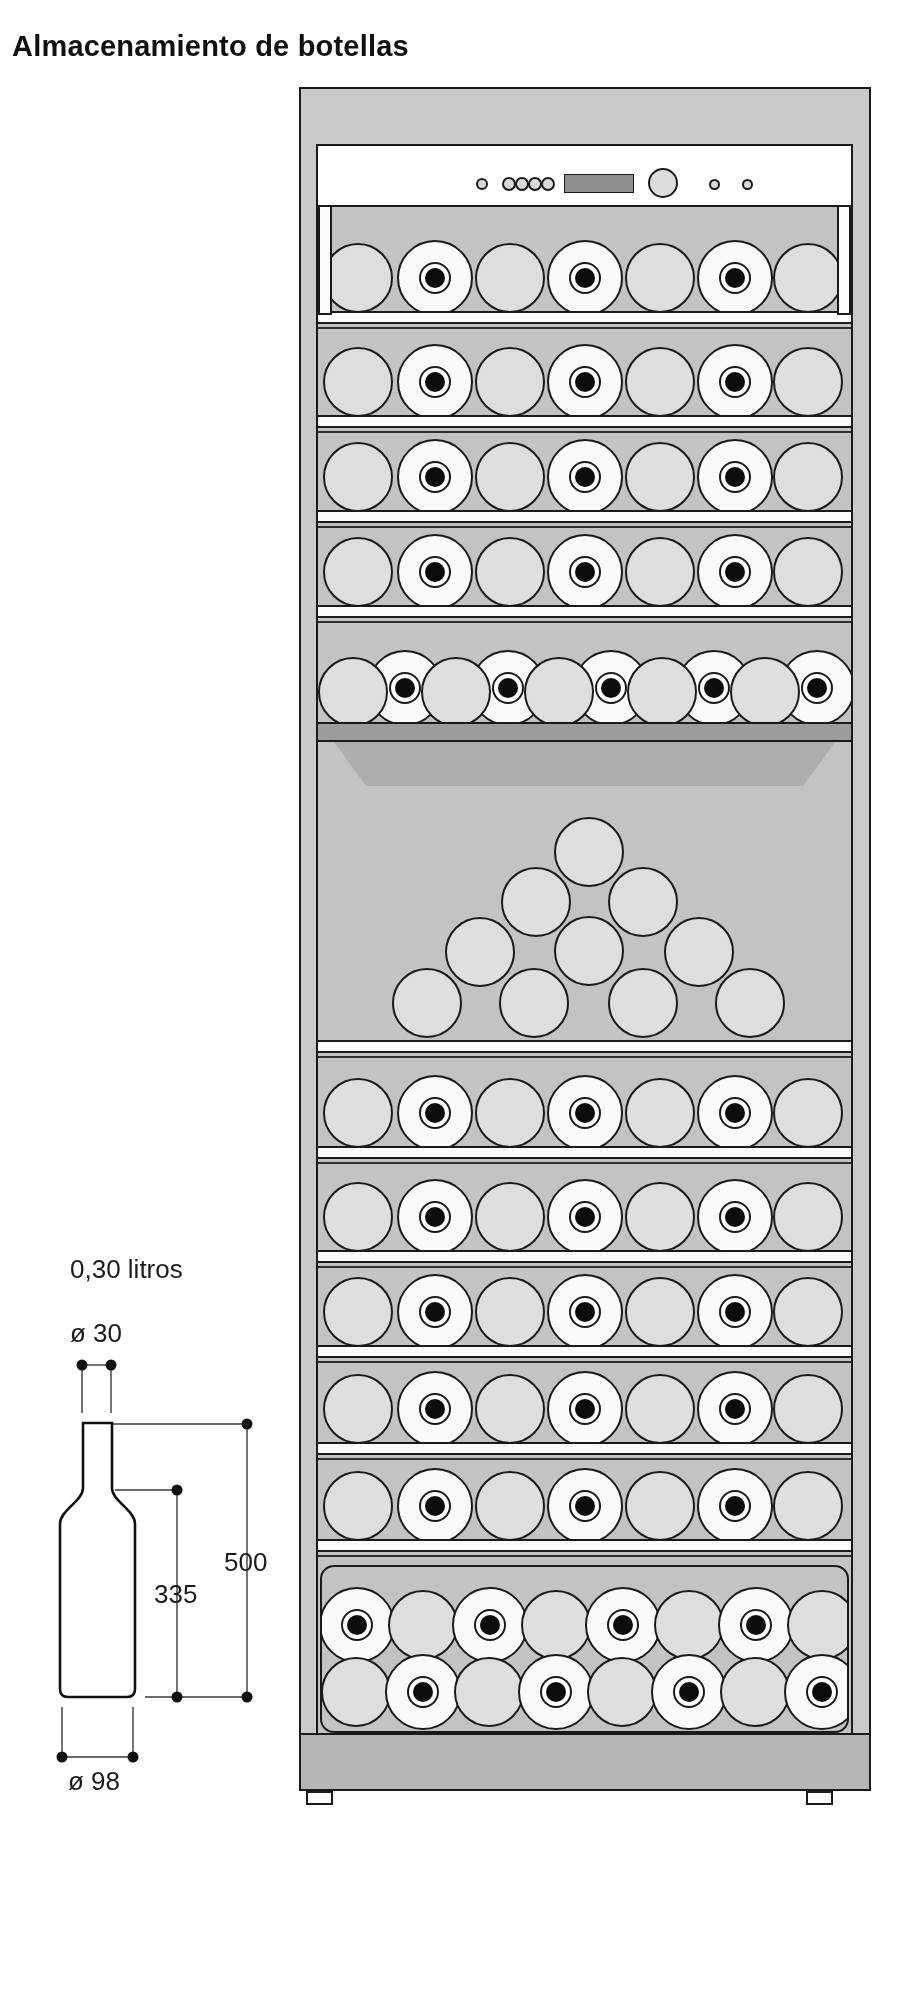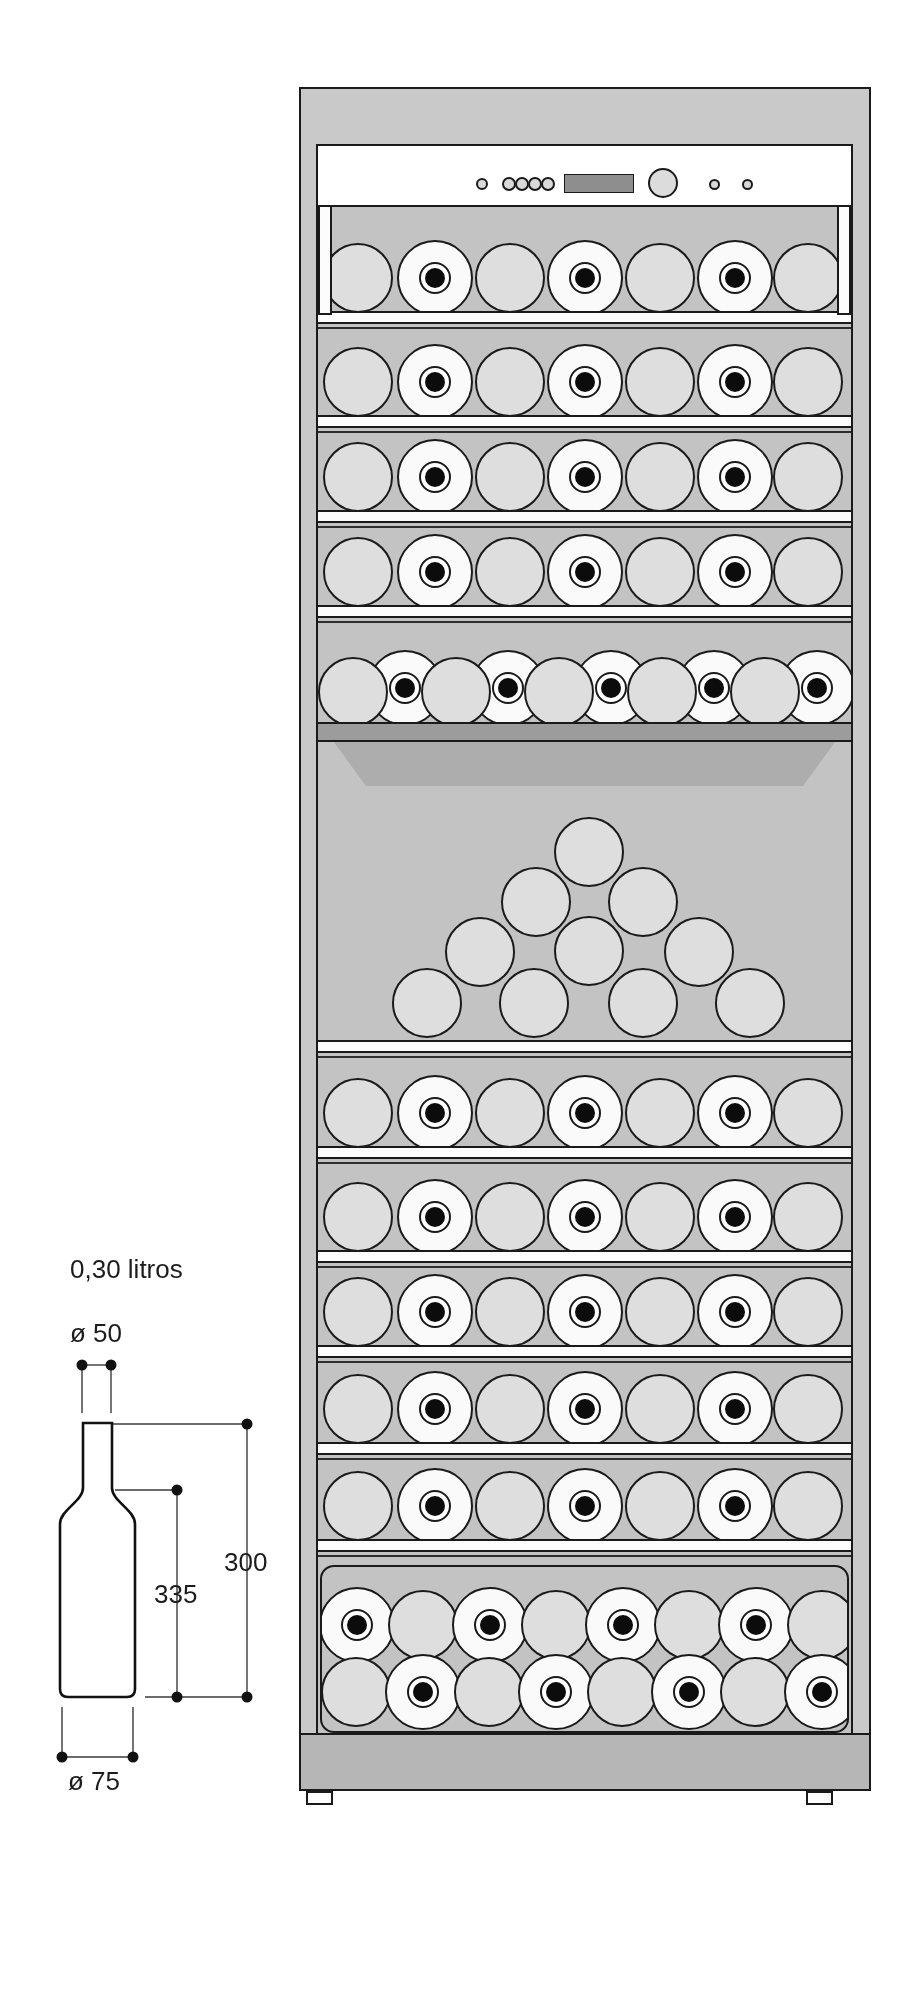--- a/index.html
+++ b/index.html
@@ -27,20 +27,21 @@
     background:#ffffff; border:2px solid #1a1a1a;
   }
   .dim-label { position:absolute; color:#1c1c1c; font-size:26px; }
   .foot { position:absolute; width:27px; height:14px; background:#fdfdfd; border:2px solid #1a1a1a; }
 </style>
 </head>
 <body>
 
 <div class="stage">
 
+  <div class="page-title">Almacenamiento de botellas</div>
 
   <div class="cabinet"></div>
   <div class="interior" id="interior">
       <div style="position: absolute; left: 5px; top: 38px; width: 70px; height: 70px; border-radius: 50%; background: rgb(222, 222, 222); border: 2px solid rgb(26, 26, 26);"></div>
       <div style="position: absolute; left: 79px; top: 35px; width: 76px; height: 76px; border-radius: 50%; background: rgb(250, 250, 250); border: 2px solid rgb(26, 26, 26);">
         <div style="position: absolute; left: 20px; top: 20px; width: 32px; height: 32px; border-radius: 50%; background: rgb(255, 255, 255); border: 2px solid rgb(26, 26, 26);"></div>
         <div style="position: absolute; left: 26px; top: 26px; width: 20px; height: 20px; border-radius: 50%; background: rgb(12, 12, 12);"></div>
       </div>
       <div style="position: absolute; left: 157px; top: 38px; width: 70px; height: 70px; border-radius: 50%; background: rgb(222, 222, 222); border: 2px solid rgb(26, 26, 26);"></div>
       <div style="position: absolute; left: 229px; top: 35px; width: 76px; height: 76px; border-radius: 50%; background: rgb(250, 250, 250); border: 2px solid rgb(26, 26, 26);">
@@ -328,18 +329,18 @@
     <g stroke="#3a3a3a" stroke-width="1.4">
       <line x1="62" y1="357" x2="62" y2="407"></line>
       <line x1="133" y1="357" x2="133" y2="407"></line>
       <line x1="62" y1="407" x2="133" y2="407"></line>
     </g>
     <circle cx="62" cy="407" r="5.5" fill="#111"></circle>
     <circle cx="133" cy="407" r="5.5" fill="#111"></circle>
   </svg>
 
   <div class="dim-label" style="left:70px; top:1254px;">0,30 litros</div>
-  <div class="dim-label" style="left:70px; top:1318px;">ø 50</div>
-  <div class="dim-label" style="left:224px; top:1547px;">300</div>
+  <div class="dim-label" style="left:70px; top:1318px;">ø 30</div>
+  <div class="dim-label" style="left:224px; top:1547px;">500</div>
   <div class="dim-label" style="left:154px; top:1579px;">335</div>
-  <div class="dim-label" style="left:68px; top:1766px;">ø 75</div>
+  <div class="dim-label" style="left:68px; top:1766px;">ø 98</div>
 <div style="position: absolute; left: 301px; top: 1733px; width: 568px; height: 56px; background: rgb(182, 182, 182); border-top: 2px solid rgb(26, 26, 26);"></div>
   </div>
 
 </body></html>

